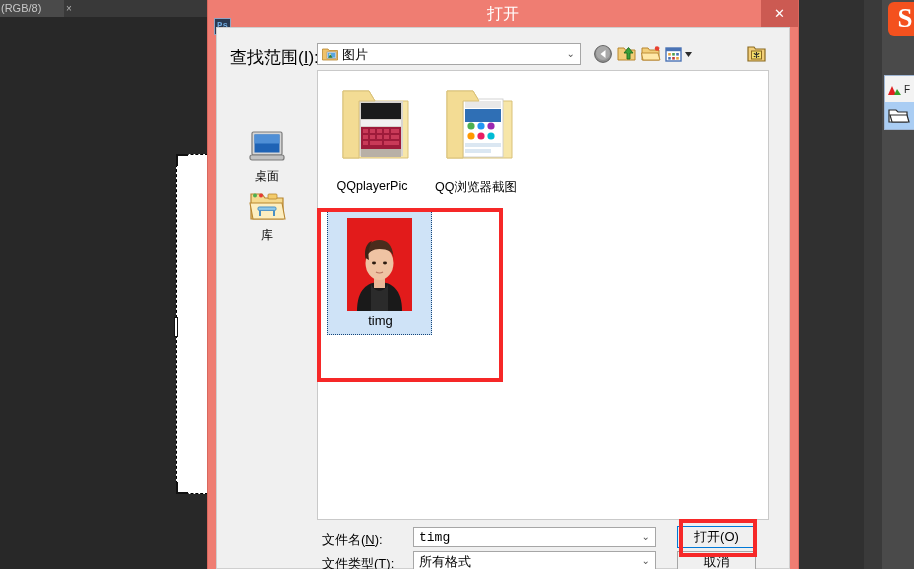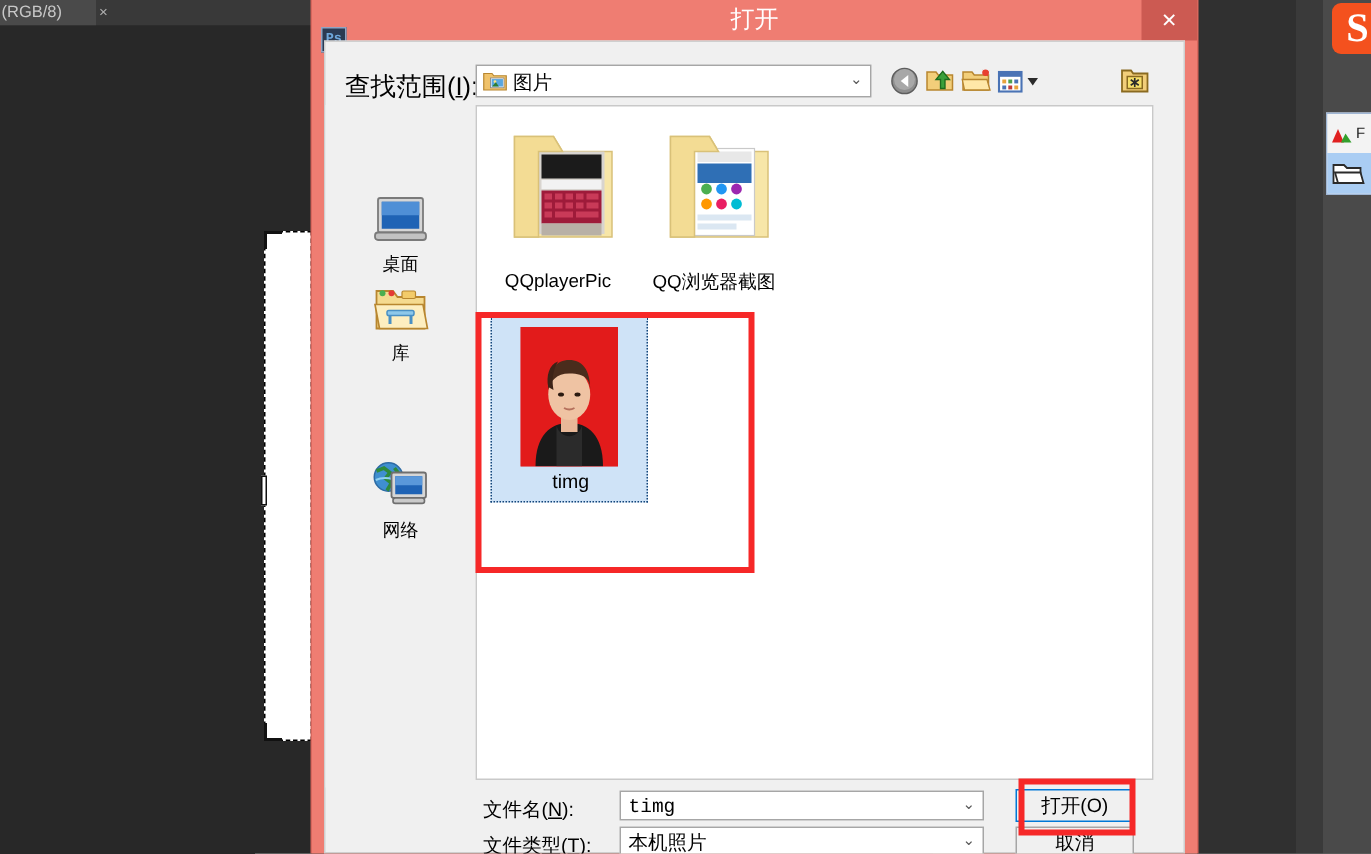--- a/index.html
+++ b/index.html
@@ -300,32 +300,20 @@
         <circle cx="15" cy="7.5" r="2" fill="#e53935"></circle>
         <rect x="22" y="6" width="9" height="5" rx="1" fill="#f3cb6a" stroke="#b8862f" stroke-width="0.8"></rect>
         <path d="M7,31 L39,31 L36,15 L4,15 Z" fill="#fdeec0" stroke="#b8862f" stroke-width="1.1"></path>
         <path d="M14,28 L14,21 L28,21 L28,28" fill="none" stroke="#4a90c4" stroke-width="2"></path>
         <rect x="12" y="19" width="18" height="3.4" rx="1.2" fill="#8ec8ea" stroke="#4a90c4" stroke-width="1"></rect>
       </svg>
       <span class="plabel">库</span>
     </div>
 
 
-    <div class="place" style="top:236px;">
-      <svg class="picon" width="42" height="38" viewBox="0 0 42 38">
-        <circle cx="13" cy="12" r="9.5" fill="#3f8fd0" stroke="#2d6ba4" stroke-width="1"></circle>
-        <path d="M5,8 L10,6 L14,9 L11,13 L15,16 L12,21 M17,6 L20,10 L16,13" fill="none" stroke="#2e8a3c" stroke-width="2.4"></path>
-        <path d="M4.5,14 Q11,11 21,15" fill="none" stroke="#8fd0f0" stroke-width="1.3"></path>
-        <rect x="15" y="9" width="23" height="17" rx="1.5" fill="#d6d6d6" stroke="#6f6f6f" stroke-width="1.2"></rect>
-        <rect x="17.5" y="11.5" width="18" height="12" fill="#1f63b5"></rect>
-        <rect x="17.5" y="11.5" width="18" height="6" fill="#5a98da"></rect>
-        <rect x="16" y="26" width="21" height="3.6" rx="1.6" fill="#cacaca" stroke="#6f6f6f" stroke-width="1.1"></rect>
-      </svg>
-      <span class="plabel">网络</span>
-    </div>
   </div>
 
   <div id="file-list">
 
     <div class="folder-item" style="left:106px;">
       <svg width="86" height="92" viewBox="0 0 86 92">
         <path d="M14,12 L40,12 L46,22 L79,22 L79,79 L14,79 Z" fill="#f7e6a8" stroke="#d9c178" stroke-width="1"></path>
         <rect x="30" y="20" width="40" height="58" fill="#ffffff" stroke="#c9c9c9" stroke-width="0.8"></rect>
         <rect x="32" y="22" width="36" height="7" fill="#e8e8e8"></rect>
         <rect x="32" y="30" width="36" height="13" fill="#2f6fb5"></rect>
@@ -396,21 +384,21 @@
   </div>
   <div id="fname-combo">
     <span id="fname-value">timg</span>
     <span class="cbarrow">⌄</span>
   </div>
 
   <div id="ftype-label">
     <span>文件类型(</span><u>T</u><span>):</span>
   </div>
   <div id="ftype-combo">
-    <span id="ftype-value">本机照片</span>
+    <span id="ftype-value">所有格式</span>
     <span class="cbarrow">⌄</span>
   </div>
 
   <div id="open-button">打开(O)</div>
   <div id="cancel-button">取消</div>
 </div>
 
 <div id="annot-thumb"></div>
 <div id="annot-open-btn"></div>
 

